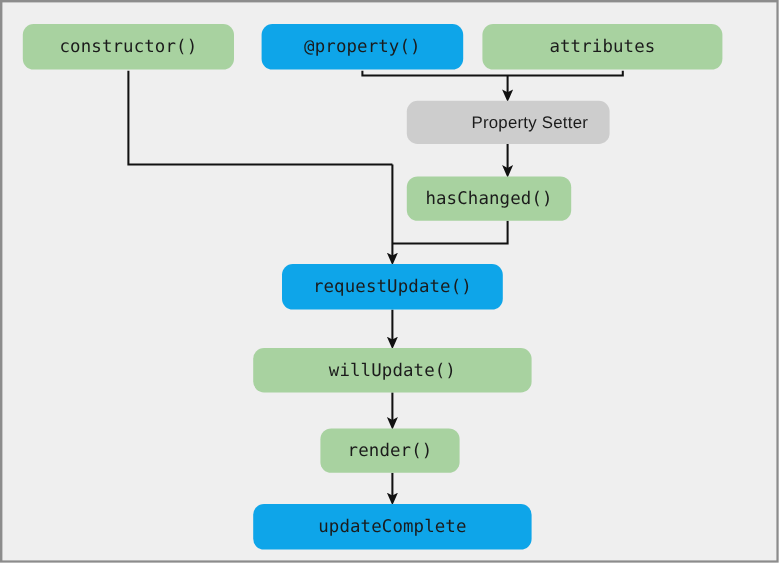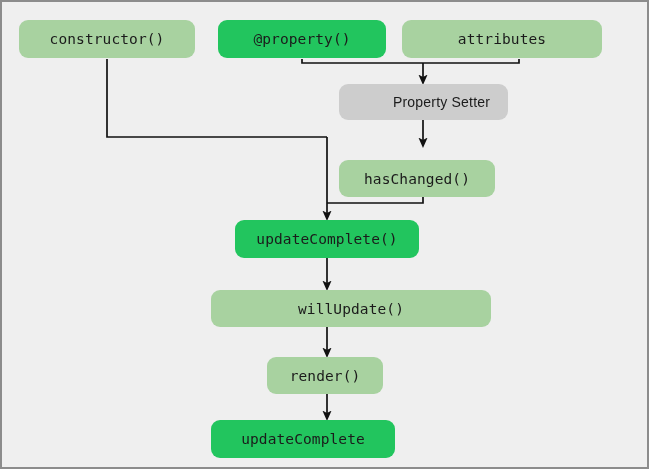--- a/index.html
+++ b/index.html
@@ -35,21 +35,21 @@
     justify-content: center;
     text-align: center;
     font-family: "DejaVu Sans Mono", "Liberation Mono", monospace;
     font-size: 14.5px;
     letter-spacing: 0.1px;
     color: #1b1b1b;
     white-space: nowrap;
     user-select: none;
   }
   .node.green { background: #a8d2a0; }
-  .node.blue  { background: #22c55e; }
+  .node.blue  { background: #0ea5e9; }
   .node.gray  { background: #cdcdcd; }
   .node.sans  {
     font-family: "Liberation Sans", "DejaVu Sans", sans-serif;
     font-size: 14px;
     letter-spacing: 0.2px;
     padding-left: 36px;
   }
 </style>
 </head>
 <body>
@@ -73,20 +73,20 @@
         <path d="M 325,325 L 325,351" marker-end="url(#arrowhead)"></path>
         <path d="M 325,392 L 325,414" marker-end="url(#arrowhead)"></path>
       </g>
   </svg>
 
   <div id="nodes">
       <div class="node green" style="left: 17px; top: 18px; width: 176px; height: 38px;">constructor()</div>
       <div class="node blue" style="left: 216px; top: 18px; width: 168px; height: 38px;">@property()</div>
       <div class="node green" style="left: 400px; top: 18px; width: 200px; height: 38px;">attributes</div>
       <div class="node gray sans" style="left: 337px; top: 82px; width: 169px; height: 36px;">Property Setter</div>
-      <div class="node green" style="left: 337px; top: 158px; width: 156px; height: 37px;">hasChanged()</div>
-      <div class="node blue" style="left: 233px; top: 218px; width: 184px; height: 38px;">updateComplete()</div>
-      <div class="node green" style="left: 209px; top: 288px; width: 280px; height: 37px;">willUpdate()</div>
+      <div class="node green" style="left: 337px; top: 145px; width: 137px; height: 37px;">hasChanged()</div>
+      <div class="node blue" style="left: 233px; top: 218px; width: 184px; height: 38px;">requestUpdate()</div>
+      <div class="node green" style="left: 209px; top: 288px; width: 232px; height: 37px;">willUpdate()</div>
       <div class="node green" style="left: 265px; top: 355px; width: 116px; height: 37px;">render()</div>
-      <div class="node blue" style="left: 209px; top: 418px; width: 184px; height: 38px;">updateComplete</div>
+      <div class="node blue" style="left: 209px; top: 418px; width: 232px; height: 38px;">updateComplete</div>
     </div>
 
 </div>
 
 </body></html>

